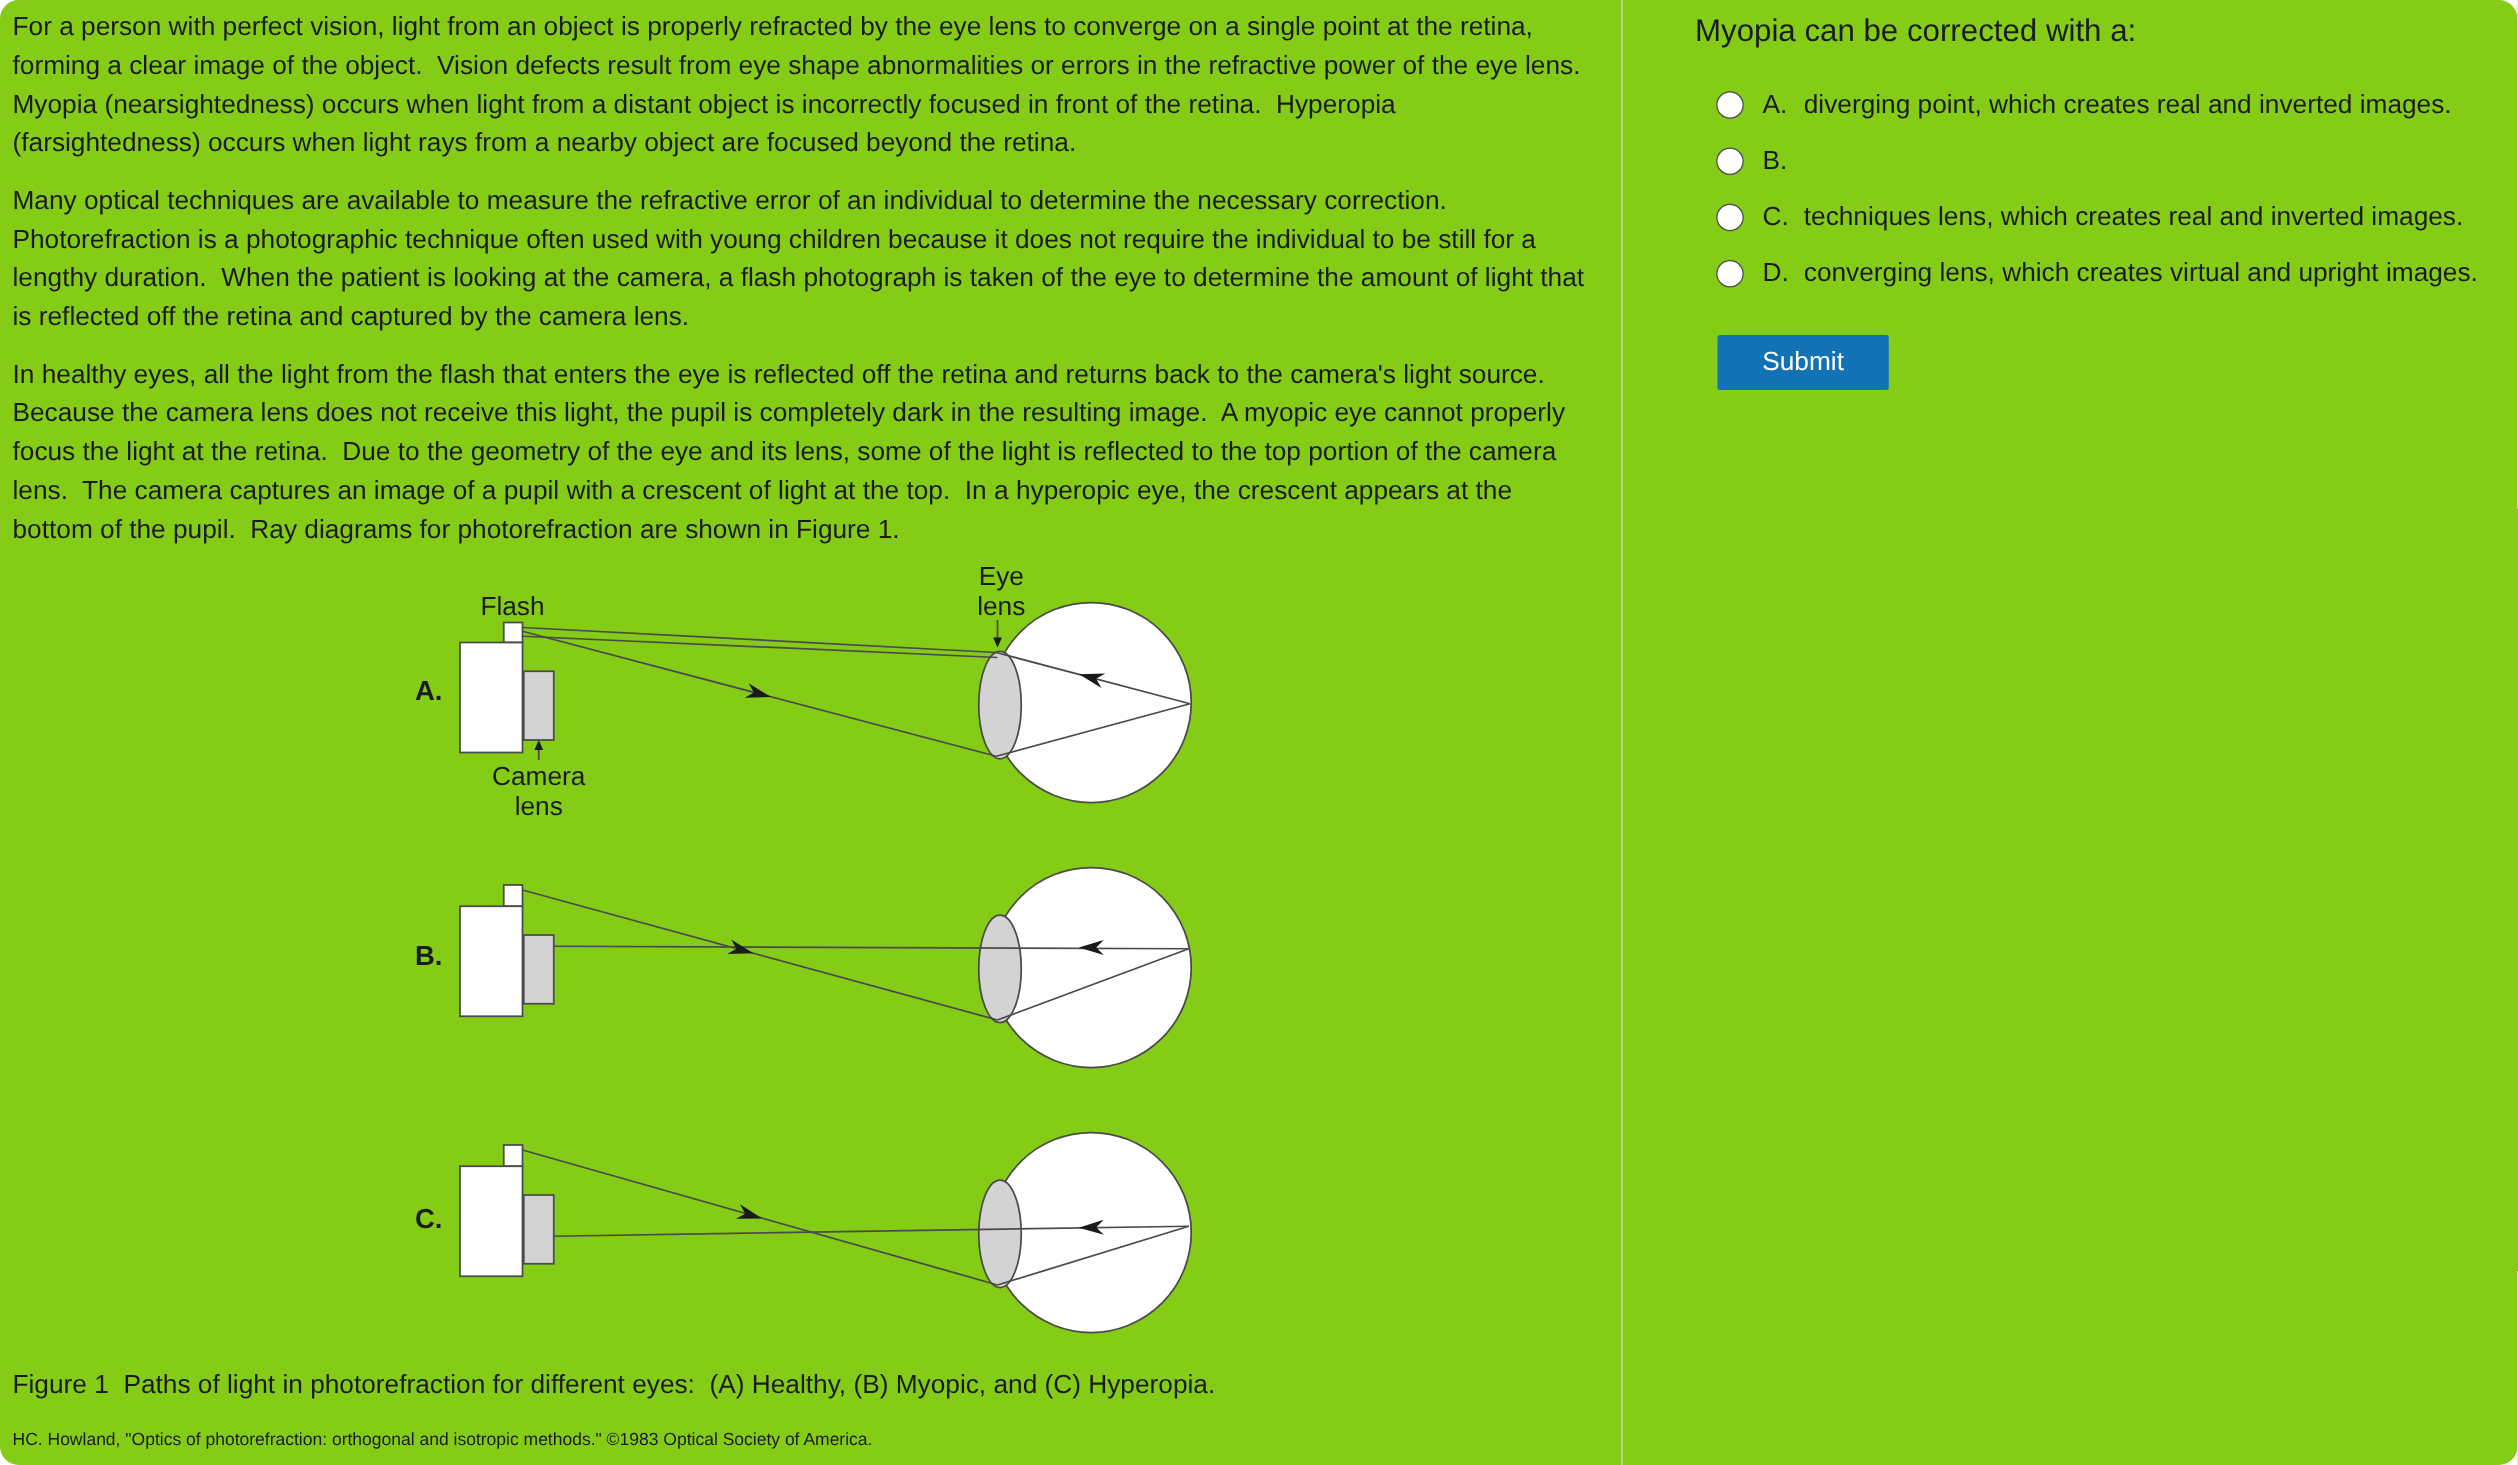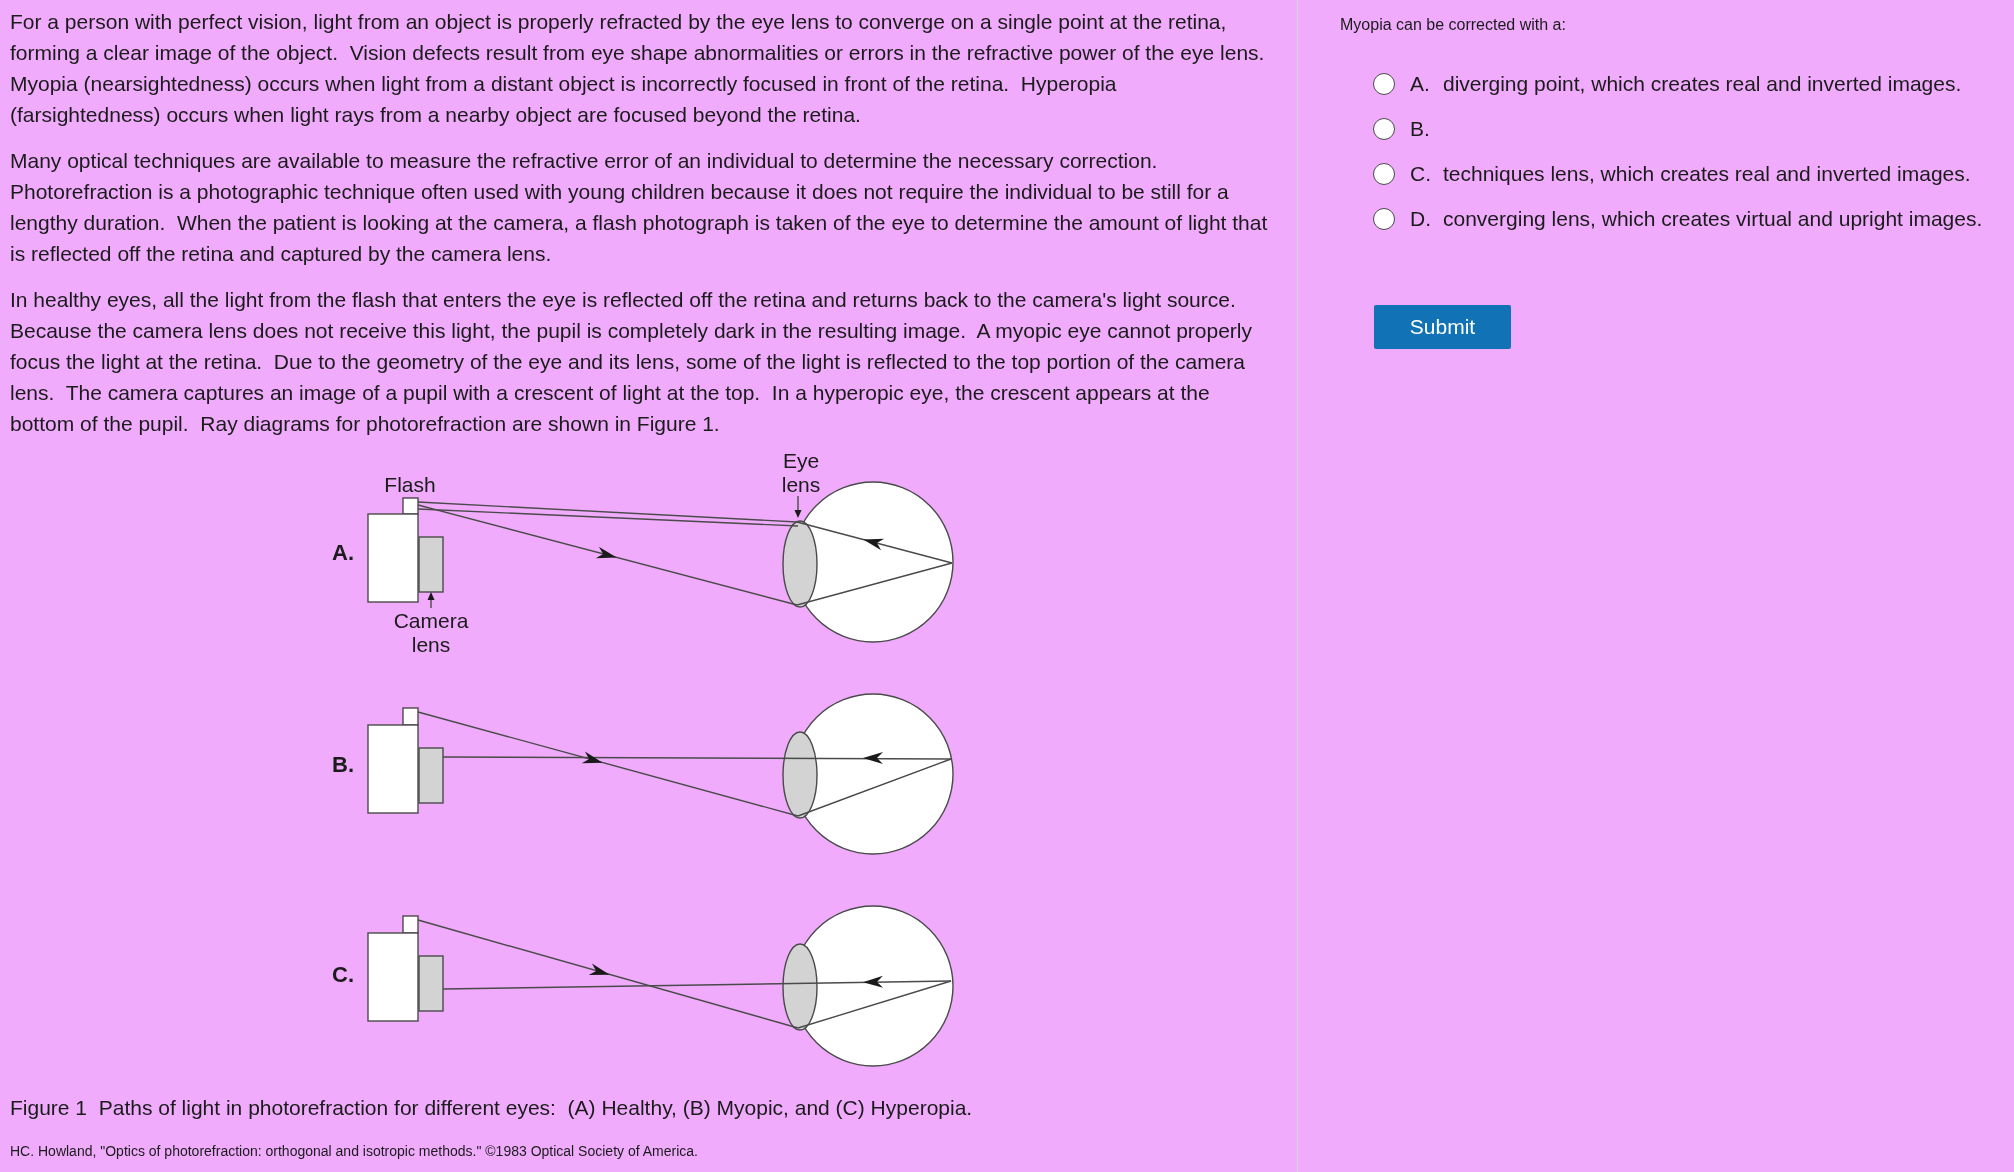--- a/index.html
+++ b/index.html
@@ -1,18 +1,18 @@
 <!DOCTYPE html>
 <html><head>
 <meta charset="utf-8">
 <style>
   * { box-sizing: border-box; }
   html, body { margin: 0; padding: 0; background: #ffffff; }
   body { font-family: "Liberation Sans", sans-serif; color: #1b1b1b; }
-  #page { position: relative; width: 2014px; height: 1172px; background: #f0abfc; overflow: hidden; }
+  #page { position: relative; width: 2014px; height: 1172px; background: #84cc16; overflow: hidden; border-radius: 15px; }
 
   
   .passage { position: absolute; left: 10px; top: 6px; width: 1262px; }
   .passage p {
     margin: 0 0 15px 0;
     font-size: 21px;
     line-height: 31px;
     white-space: pre-wrap;
   }
   .figure-svg { position: absolute; left: 320px; top: 440px; }
@@ -27,33 +27,33 @@
   .fig-citation {
     position: absolute; left: 10px; top: 1143px; width: 1270px;
     font-size: 14px; color: #1b1b1b; white-space: pre-wrap;
   }
 
   
   .divider { position: absolute; left: 1297px; top: 0; width: 1px; height: 1172px; background: #d6d6d6; }
 
   
   .question { position: absolute; left: 1340px; top: 0; width: 672px; }
-  .stem { position: absolute; left: 0; top: 13px; font-size: 16px; line-height: 24px; white-space: pre-wrap; }
+  .stem { position: absolute; left: 16px; top: 13px; font-size: 25px; line-height: 24px; white-space: pre-wrap; }
   .opt-row { position: absolute; left: 33px; height: 24px; display: flex; align-items: center; cursor: pointer; }
   .opt-row.r0 { top: 72px; } .opt-row.r1 { top: 117px; } .opt-row.r2 { top: 162px; } .opt-row.r3 { top: 207px; }
   .radio {
     width: 22px; height: 22px; border-radius: 50%;
     border: 1.4px solid #4a4a4a; background: #fff; flex: 0 0 auto;
   }
   .opt-letter { margin-left: 15px; width: 33px; font-size: 21px; flex: 0 0 auto; }
   .opt-text { font-size: 21px; white-space: pre; }
   .submit-btn {
     position: absolute; left: 34px; top: 268px; width: 137px; height: 44px;
     background: #1272b6; color: #ffffff; font-size: 21px; font-family: "Liberation Sans", sans-serif;
-    border: none; border-radius: 2px; cursor: pointer; margin-top: 37px;
+    border: none; border-radius: 2px; cursor: pointer;
   }
 </style>
 </head>
 <body>
 
 <div id="page">
 
   <div class="passage">
     <p>For a person with perfect vision, light from an object is properly refracted by the eye lens to converge on a single point at the retina, forming a clear image of the object.  Vision defects result from eye shape abnormalities or errors in the refractive power of the eye lens.  Myopia (nearsightedness) occurs when light from a distant object is incorrectly focused in front of the retina.  Hyperopia (farsightedness) occurs when light rays from a nearby object are focused beyond the retina.</p>
     <p>Many optical techniques are available to measure the refractive error of an individual to determine the necessary correction.  Photorefraction is a photographic technique often used with young children because it does not require the individual to be still for a lengthy duration.  When the patient is looking at the camera, a flash photograph is taken of the eye to determine the amount of light that is reflected off the retina and captured by the camera lens.</p>

